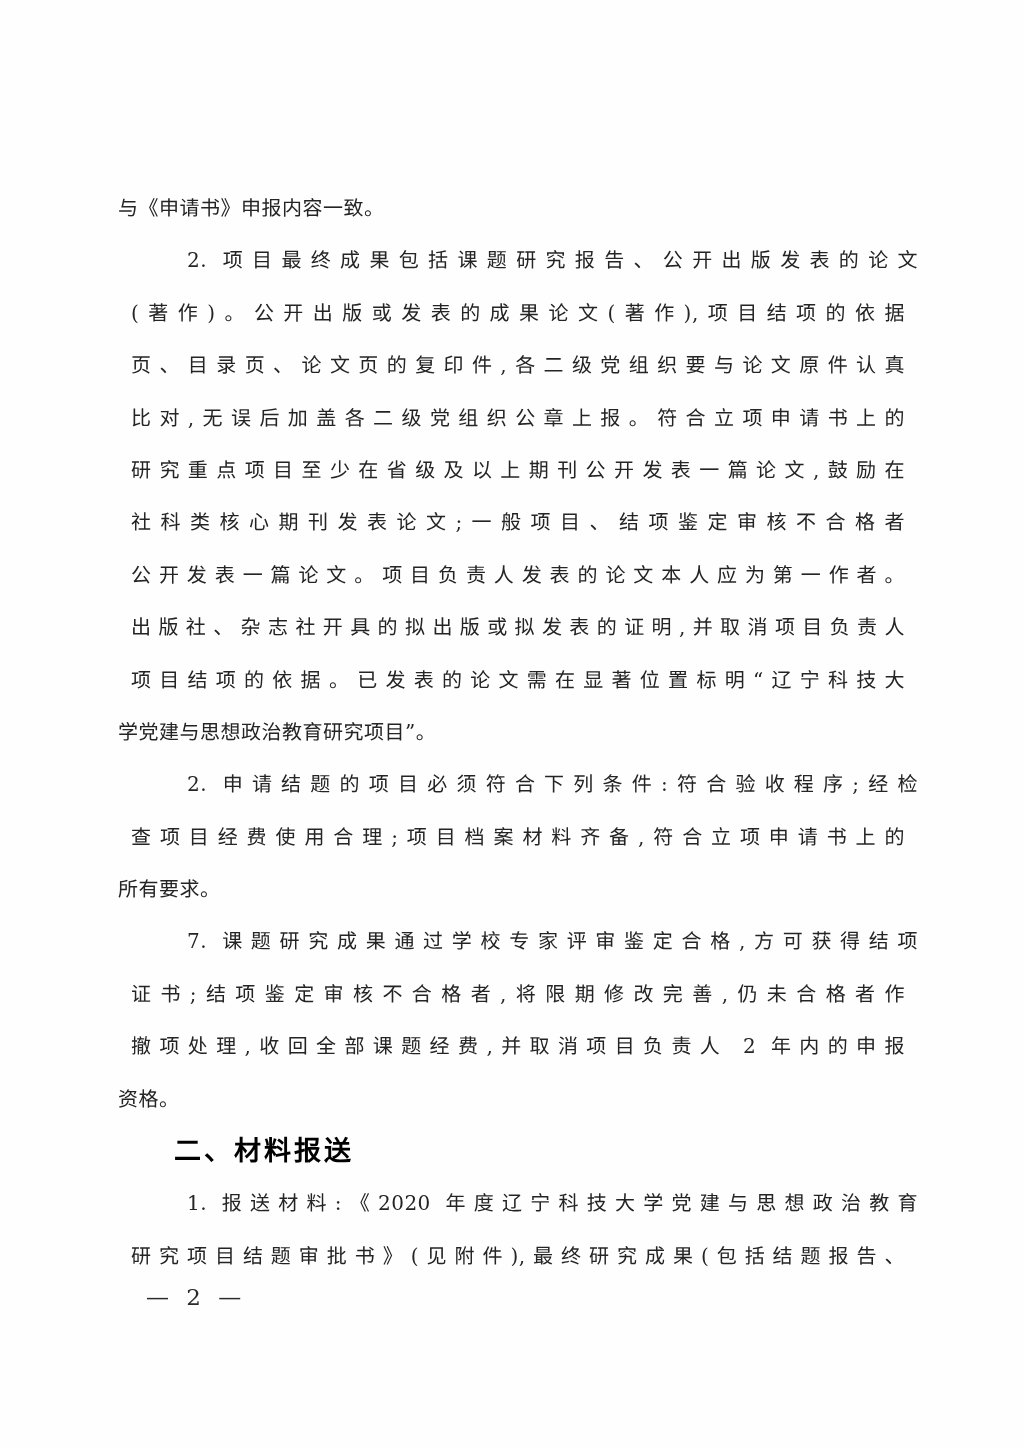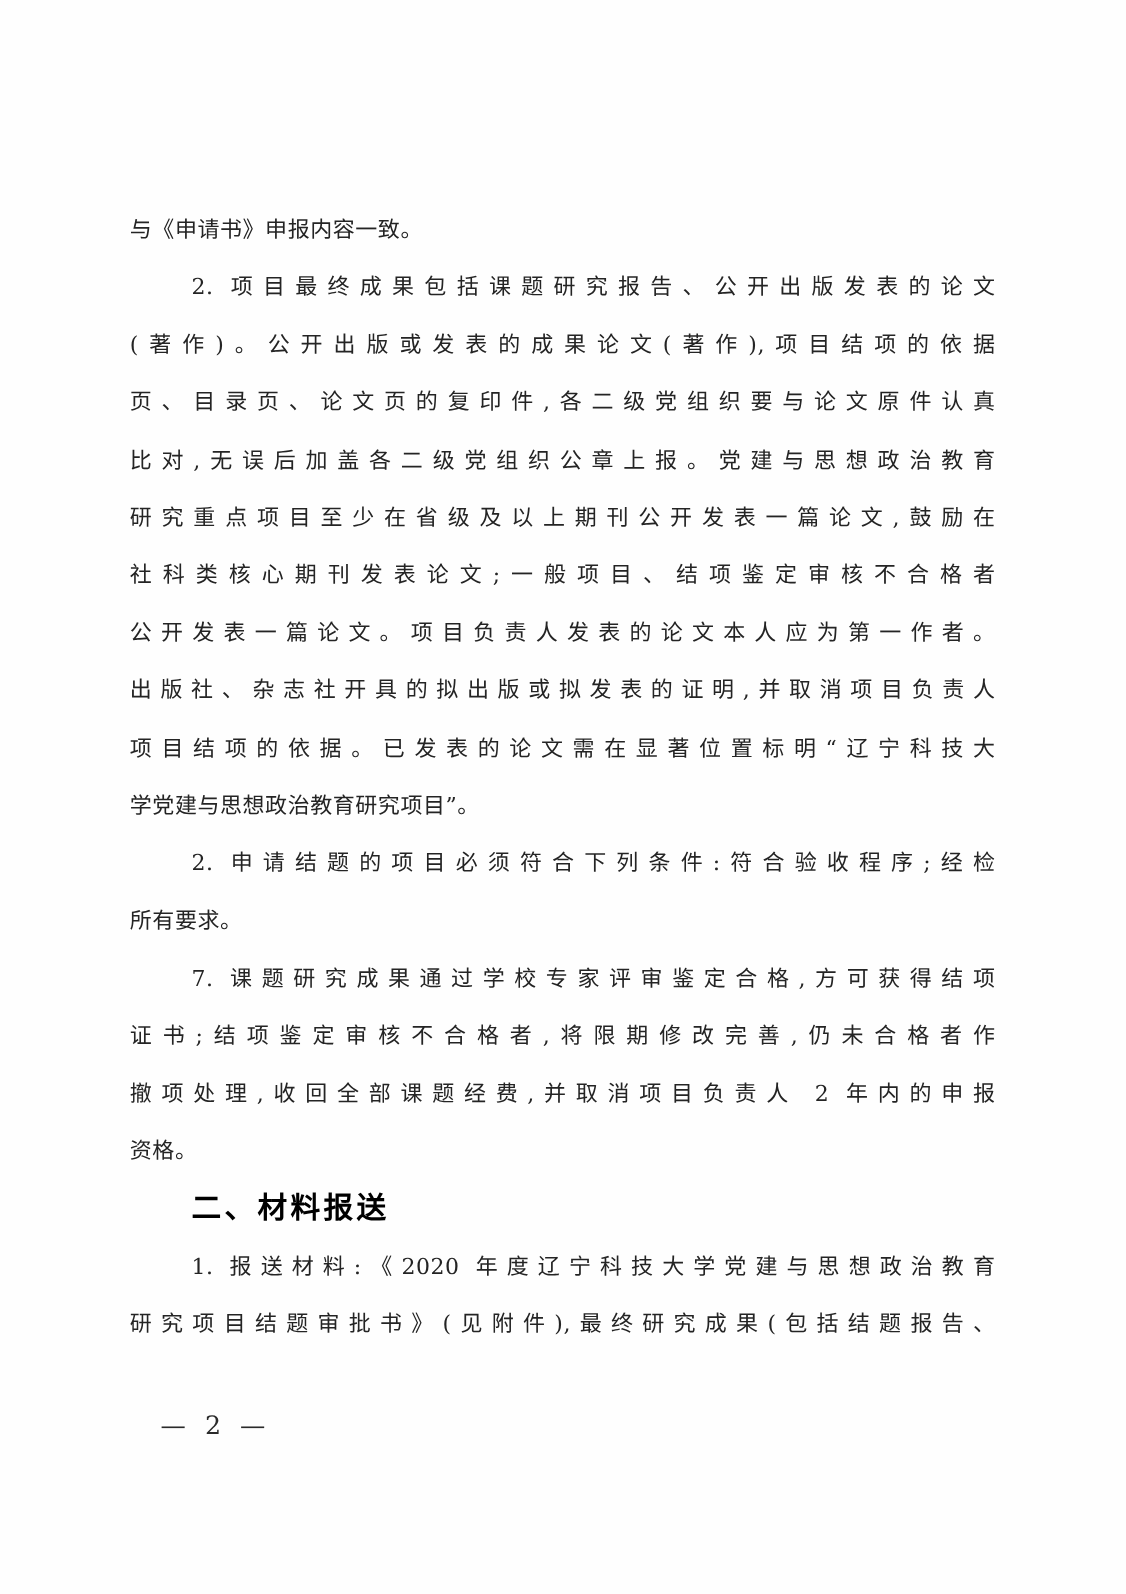--- a/index.html
+++ b/index.html
@@ -27,20 +27,21 @@
     line-height: 52.4px;
     height: 52.4px;
     overflow: hidden;
     text-align: left;
     letter-spacing: 0.5px;
   }
   .ln.just {
     text-align: justify;
     text-align-last: justify;
     text-justify: inter-character;
+    margin-left: 13px;
   }
   .ln.indent {
     padding-left: 56px;
     width: 731px;
   }
   .ln.heading {
     font-family: "DejaVu Sans", "Liberation Sans", sans-serif;
     font-weight: 700;
     font-size: 27px;
     letter-spacing: 3px;
@@ -58,28 +59,29 @@
 </style>
 </head>
 <body>
 
 <div class="page">
   <div class="text-block">
     <div class="ln">与《申请书》申报内容一致。</div>
     <div class="ln indent just">2. 项目最终成果包括课题研究报告、公开出版发表的论文</div>
     <div class="ln just">(著作)。公开出版或发表的成果论文(著作),项目结项的依据</div>
     <div class="ln just">页、目录页、论文页的复印件,各二级党组织要与论文原件认真</div>
-    <div class="ln just">比对,无误后加盖各二级党组织公章上报。党建与思想政治教育</div>
+    <div class="ln just">比对,无误后加盖各二级党组织公章上报。符合立项申请书上的</div>
     <div class="ln just">研究重点项目至少在省级及以上期刊公开发表一篇论文,鼓励在</div>
     <div class="ln just">社科类核心期刊发表论文;一般项目、结项鉴定审核不合格者</div>
     <div class="ln just">公开发表一篇论文。项目负责人发表的论文本人应为第一作者。</div>
     <div class="ln just">出版社、杂志社开具的拟出版或拟发表的证明,并取消项目负责人</div>
     <div class="ln just">项目结项的依据。已发表的论文需在显著位置标明“辽宁科技大</div>
     <div class="ln">学党建与思想政治教育研究项目”。</div>
     <div class="ln indent just">2. 申请结题的项目必须符合下列条件:符合验收程序;经检</div>
+    <div class="ln just">查项目经费使用合理;项目档案材料齐备,符合立项申请书上的</div>
     <div class="ln">所有要求。</div>
     <div class="ln indent just">7. 课题研究成果通过学校专家评审鉴定合格,方可获得结项</div>
     <div class="ln just">证书;结项鉴定审核不合格者,将限期修改完善,仍未合格者作</div>
     <div class="ln just">撤项处理,收回全部课题经费,并取消项目负责人 2 年内的申报</div>
     <div class="ln">资格。</div>
     <div class="ln heading indent">二、材料报送</div>
     <div class="ln indent just">1. 报送材料:《2020 年度辽宁科技大学党建与思想政治教育</div>
     <div class="ln just">研究项目结题审批书》(见附件),最终研究成果(包括结题报告、</div>
   </div>
 

